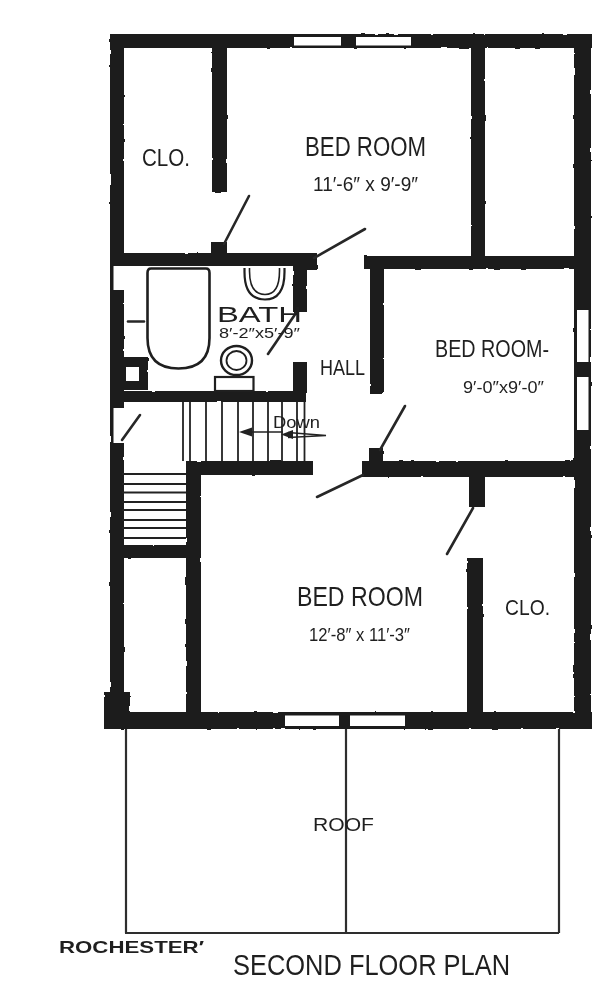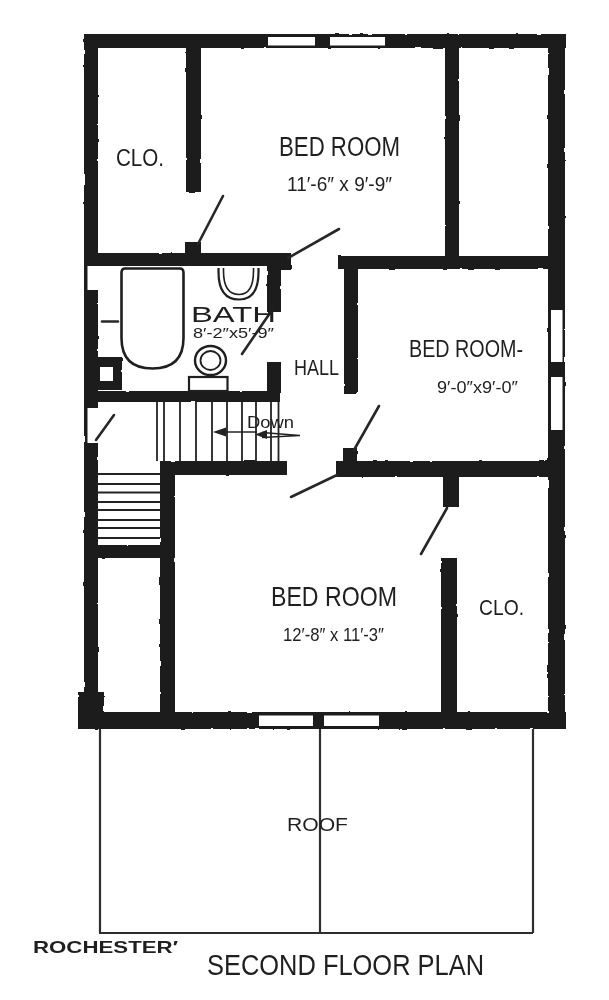--- a/index.html
+++ b/index.html
@@ -1,16 +1,16 @@
 <!DOCTYPE html>
 <html><head>
 <meta charset="utf-8">
 <style>
 html,body{margin:0;padding:0;background:#ffffff;}
-#plan{width:504px;height:1000px;position:relative;opacity:0.999;will-change:transform;}
+#plan{width:504px;height:1000px;position:relative;opacity:0.999;will-change:transform;padding-left:26px;}
 text{font-family:"Liberation Sans",sans-serif;fill:#1f1f1f;}
 </style>
 </head>
 <body>
 <div id="plan">
 <svg width="609" height="1000" viewBox="0 0 609 1000" xmlns="http://www.w3.org/2000/svg">
 <defs>
 <filter id="rough" x="-5%" y="-5%" width="110%" height="110%">
 <feTurbulence type="fractalNoise" baseFrequency="0.09" numOctaves="2" seed="7" result="n"></feTurbulence>
 <feDisplacementMap in="SourceGraphic" in2="n" scale="2.2"></feDisplacementMap>

